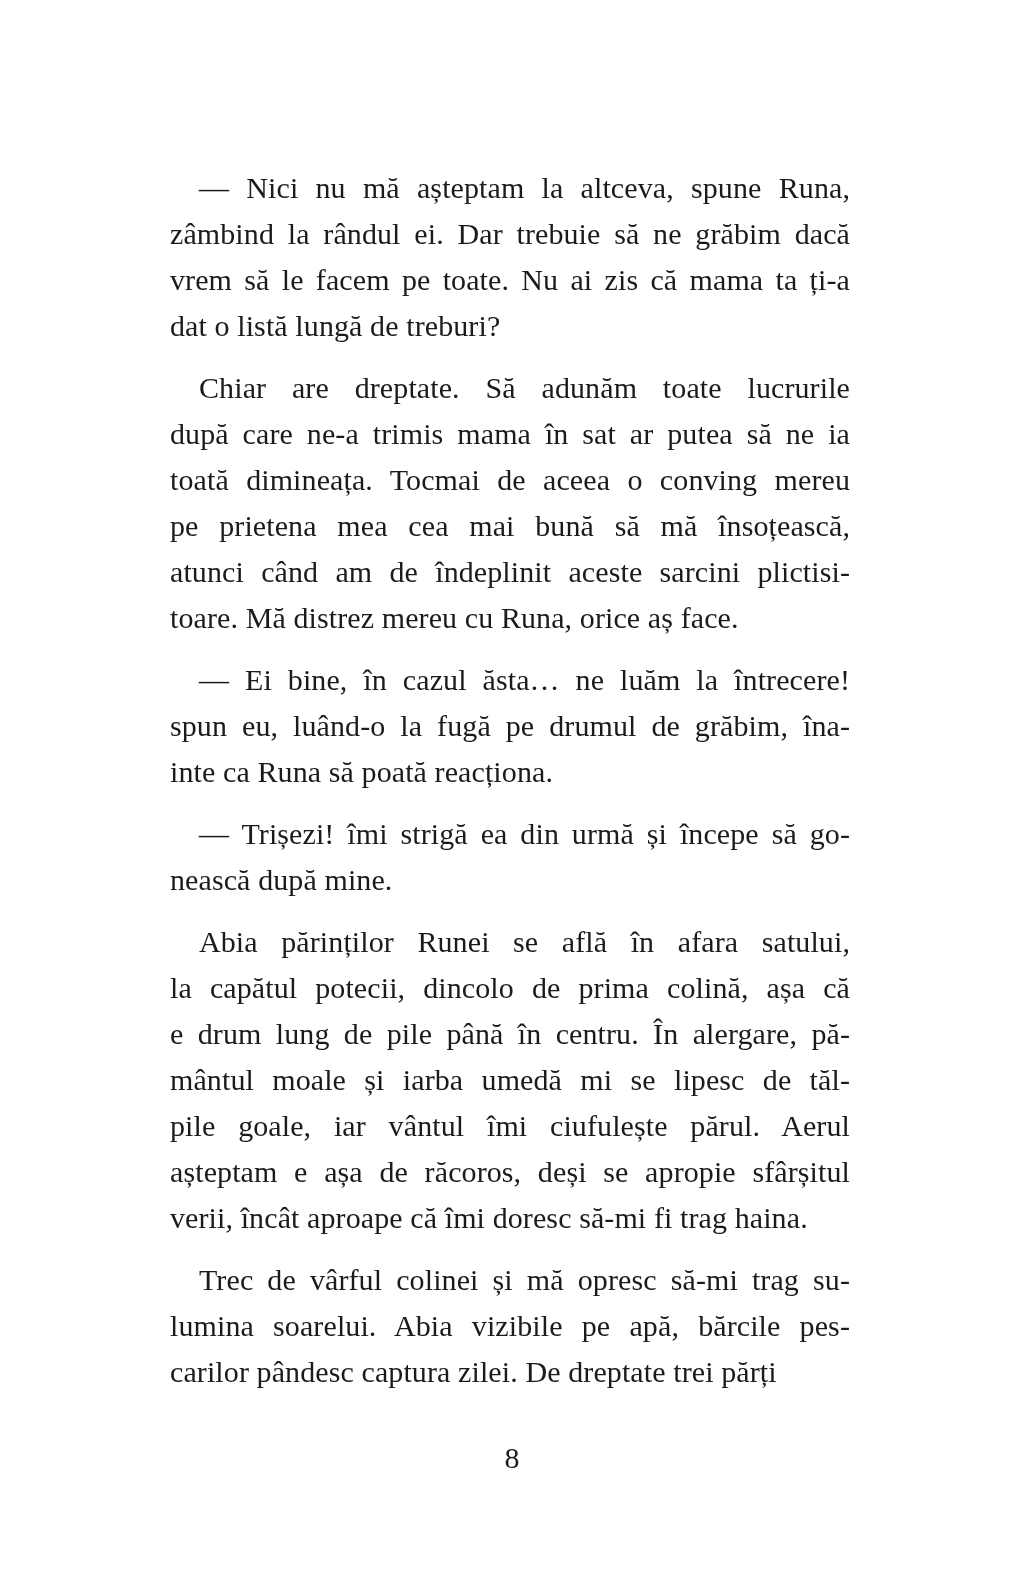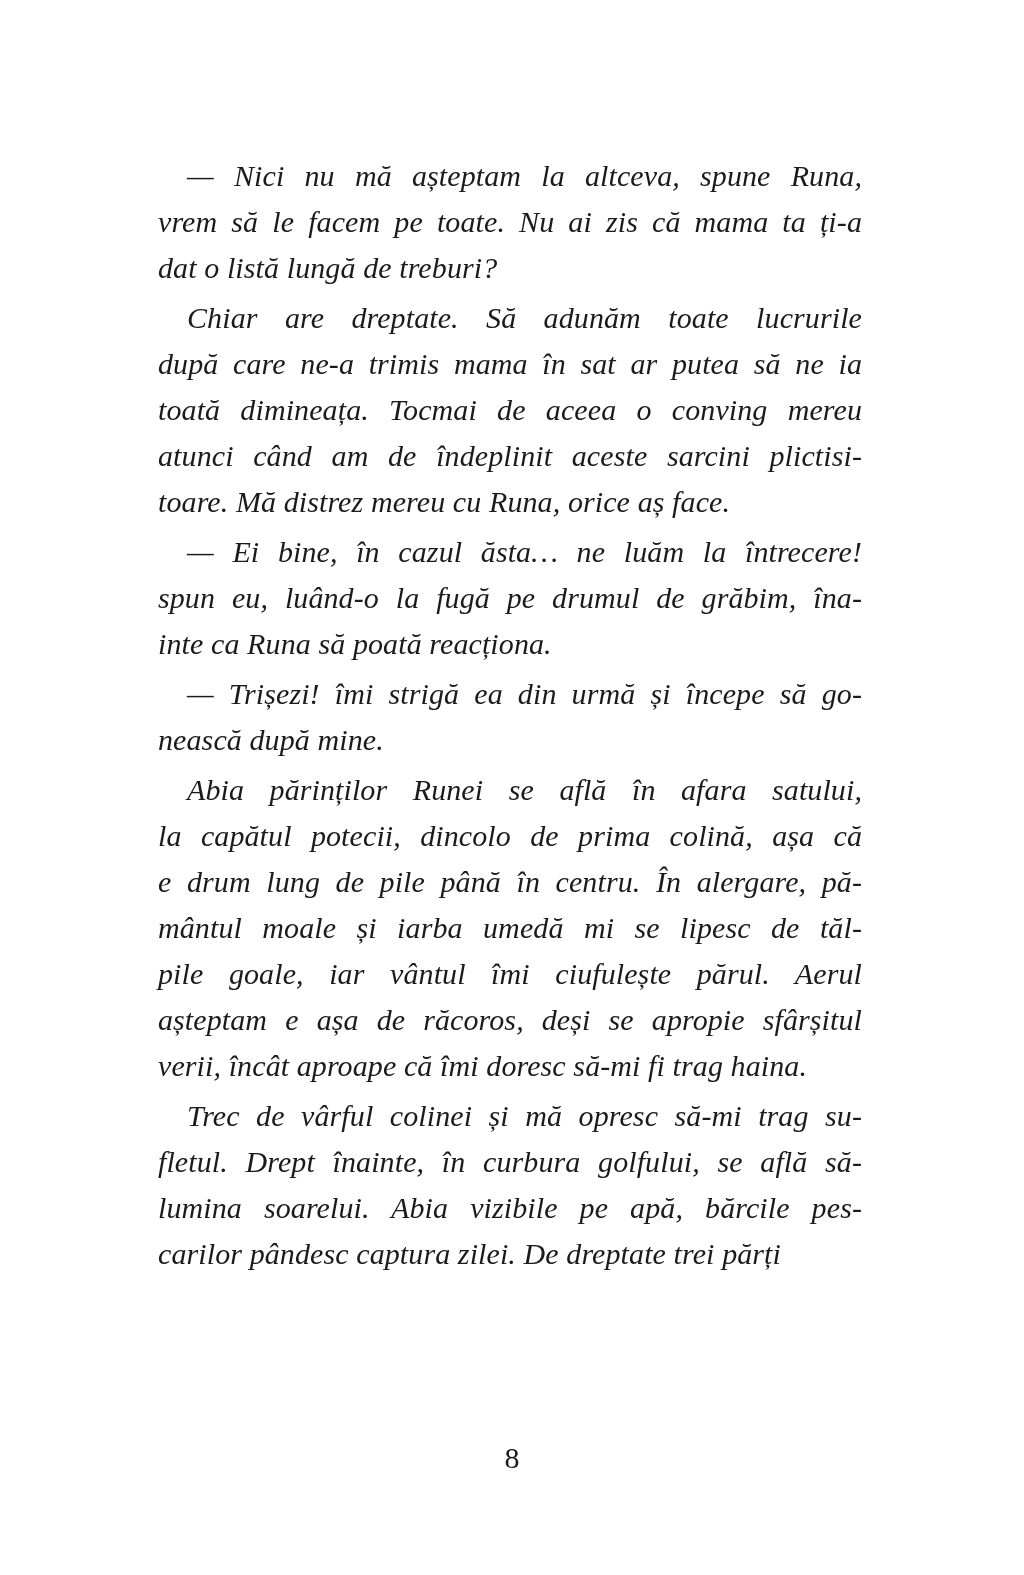--- a/index.html
+++ b/index.html
@@ -20,22 +20,21 @@
     inset: 0;
     background: #ffffff;
   }
   .text-block {
     position: absolute;
     left: 154px;
     top: 149px;
     width: 712px;
   }
   .para {
-    margin: 4px;
-    font-style: italic;
+    margin: 16px;
   }
   .line {
     font-size: 30px;
     line-height: 46px;
     text-align: justify;
     text-align-last: justify;
     letter-spacing: 0.1px;
   }
   .line.first {
     text-indent: 29px;
@@ -55,27 +54,29 @@
     color: #1b1b1b;
   }
 </style>
 </head>
 <body>
 
 <div class="page">
   <div class="text-block">
       <div class="para">
         <div class="line first">— Nici nu mă așteptam la altceva, spune Runa,</div>
+        <div class="line">zâmbind la rândul ei. Dar trebuie să ne grăbim dacă</div>
         <div class="line">vrem să le facem pe toate. Nu ai zis că mama ta ți-a</div>
         <div class="line last">dat o listă lungă de treburi?</div>
       </div>
       <div class="para">
         <div class="line first">Chiar are dreptate. Să adunăm toate lucrurile</div>
         <div class="line">după care ne-a trimis mama în sat ar putea să ne ia</div>
         <div class="line">toată dimineața. Tocmai de aceea o conving mereu</div>
+        <div class="line">pe prietena mea cea mai bună să mă însoțească,</div>
         <div class="line">atunci când am de îndeplinit aceste sarcini plictisi-</div>
         <div class="line last">toare. Mă distrez mereu cu Runa, orice aș face.</div>
       </div>
       <div class="para">
         <div class="line first">— Ei bine, în cazul ăsta… ne luăm la întrecere!</div>
         <div class="line">spun eu, luând-o la fugă pe drumul de grăbim, îna-</div>
         <div class="line last">inte ca Runa să poată reacționa.</div>
       </div>
       <div class="para">
         <div class="line first">— Trișezi! îmi strigă ea din urmă și începe să go-</div>
@@ -85,19 +86,18 @@
         <div class="line first">Abia părinților Runei se află în afara satului,</div>
         <div class="line">la capătul potecii, dincolo de prima colină, așa că</div>
         <div class="line">e drum lung de pile până în centru. În alergare, pă-</div>
         <div class="line">mântul moale și iarba umedă mi se lipesc de tăl-</div>
         <div class="line">pile goale, iar vântul îmi ciufulește părul. Aerul</div>
         <div class="line">așteptam e așa de răcoros, deși se apropie sfârșitul</div>
         <div class="line last">verii, încât aproape că îmi doresc să-mi fi trag haina.</div>
       </div>
       <div class="para">
         <div class="line first">Trec de vârful colinei și mă opresc să-mi trag su-</div>
-        <div class="line">fletul. Drept înainte, în curbura golfului, se află să-</div>
         <div class="line">lumina soarelui. Abia vizibile pe apă, bărcile pes-</div>
         <div class="line last">carilor pândesc captura zilei. De dreptate trei părți</div>
       </div>
     </div>
   <div class="page-number">8</div>
 </div>
 
 </body></html>

